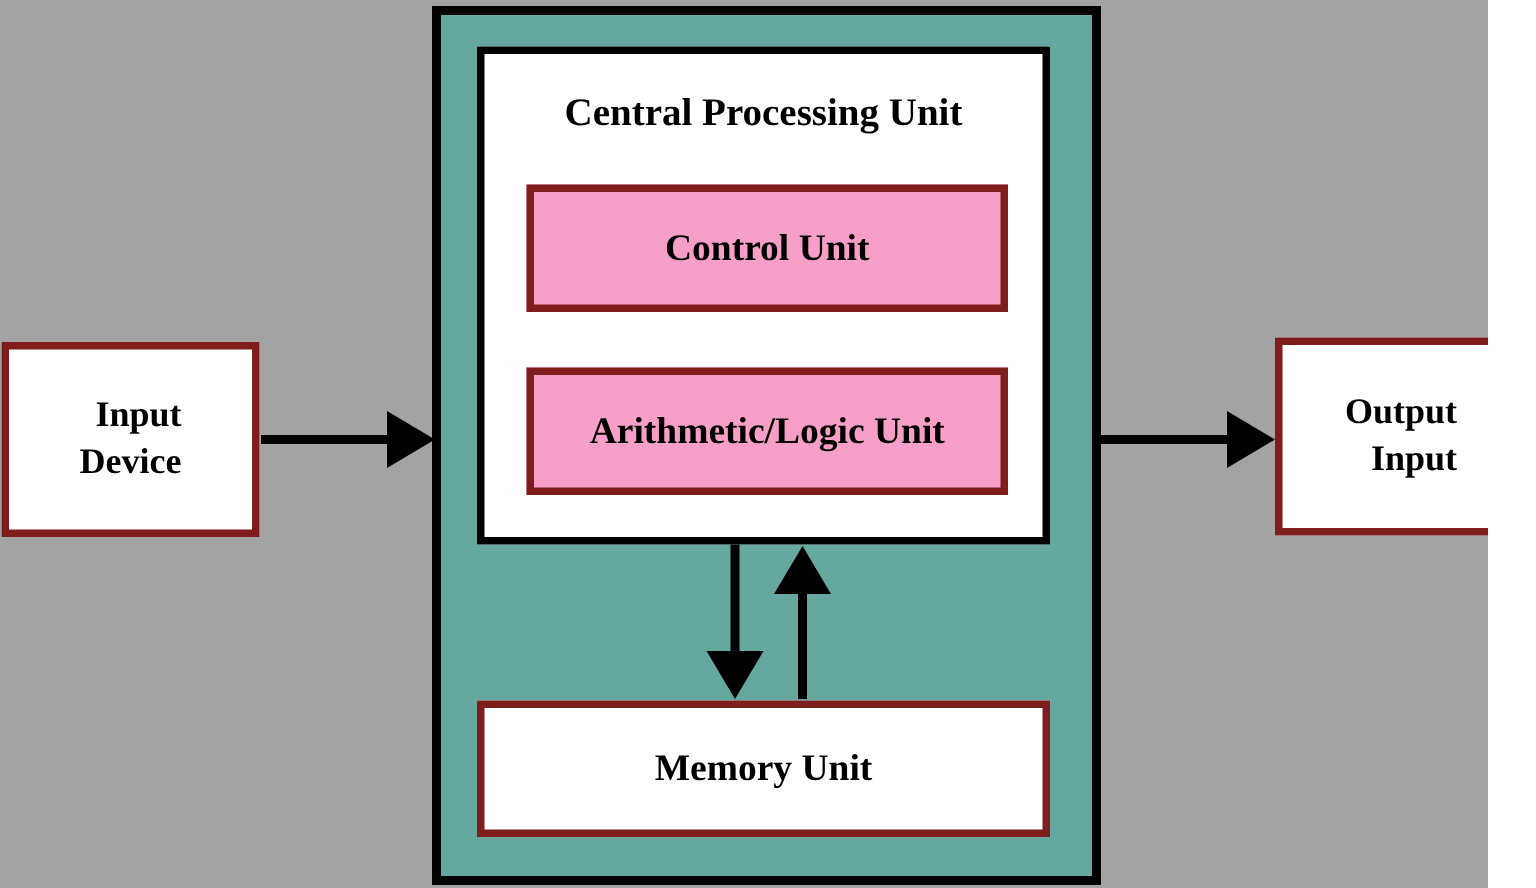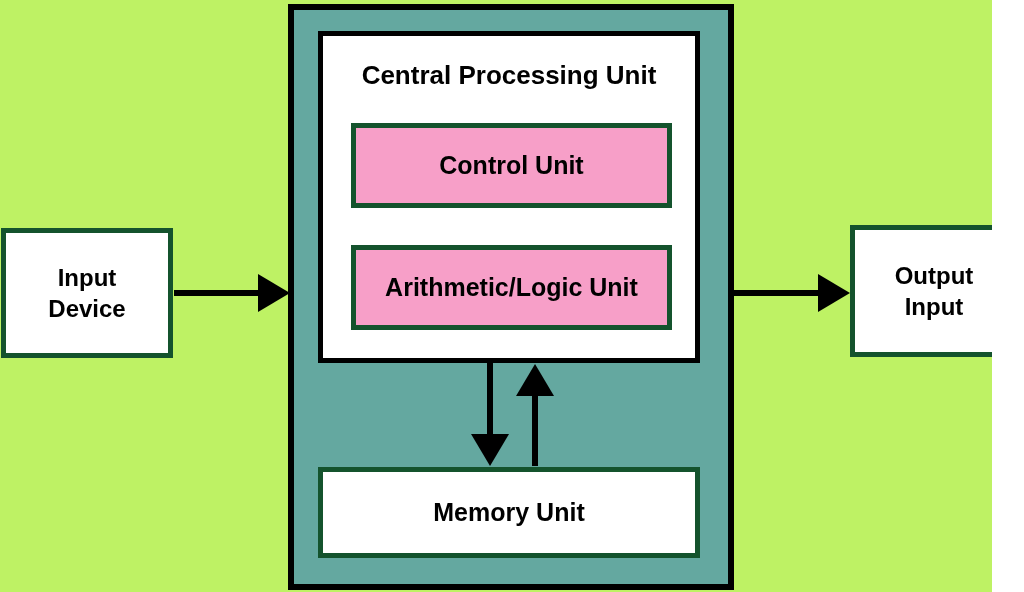--- a/index.html
+++ b/index.html
@@ -4,40 +4,41 @@
 <style>
   html, body {
     margin: 0;
     padding: 0;
     background: #ffffff;
   }
   #canvas {
     position: relative;
     width: 992px;
     height: 592px;
-    background: #bef264;
-    font-family: Liberation Sans, sans-serif;
+    background: #a3a3a3;
+    font-family: Liberation Serif, serif;
     overflow: hidden;
   }
   .box {
     position: absolute;
     box-sizing: border-box;
-    border: 5px solid #14532d;
+    border: 5px solid #7f1d1d;
     display: flex;
     align-items: center;
     justify-content: center;
     text-align: center;
     color: #000000;
     font-weight: bold;
   }
   .io-box {
     background: #ffffff;
     font-size: 24px;
     line-height: 1.3;
     white-space: pre-line;
+    text-align: right;
   }
   #input-device  { left: 1px;   top: 228px; width: 172px; height: 130px; }
   #output-device { left: 850px; top: 225px; width: 168px; height: 132px; }
 
   #cpu-outer {
     position: absolute;
     box-sizing: border-box;
     left: 288px; top: 4px; width: 446px; height: 586px;
     background: #64a8a0;
     border: 6px solid #000000;

